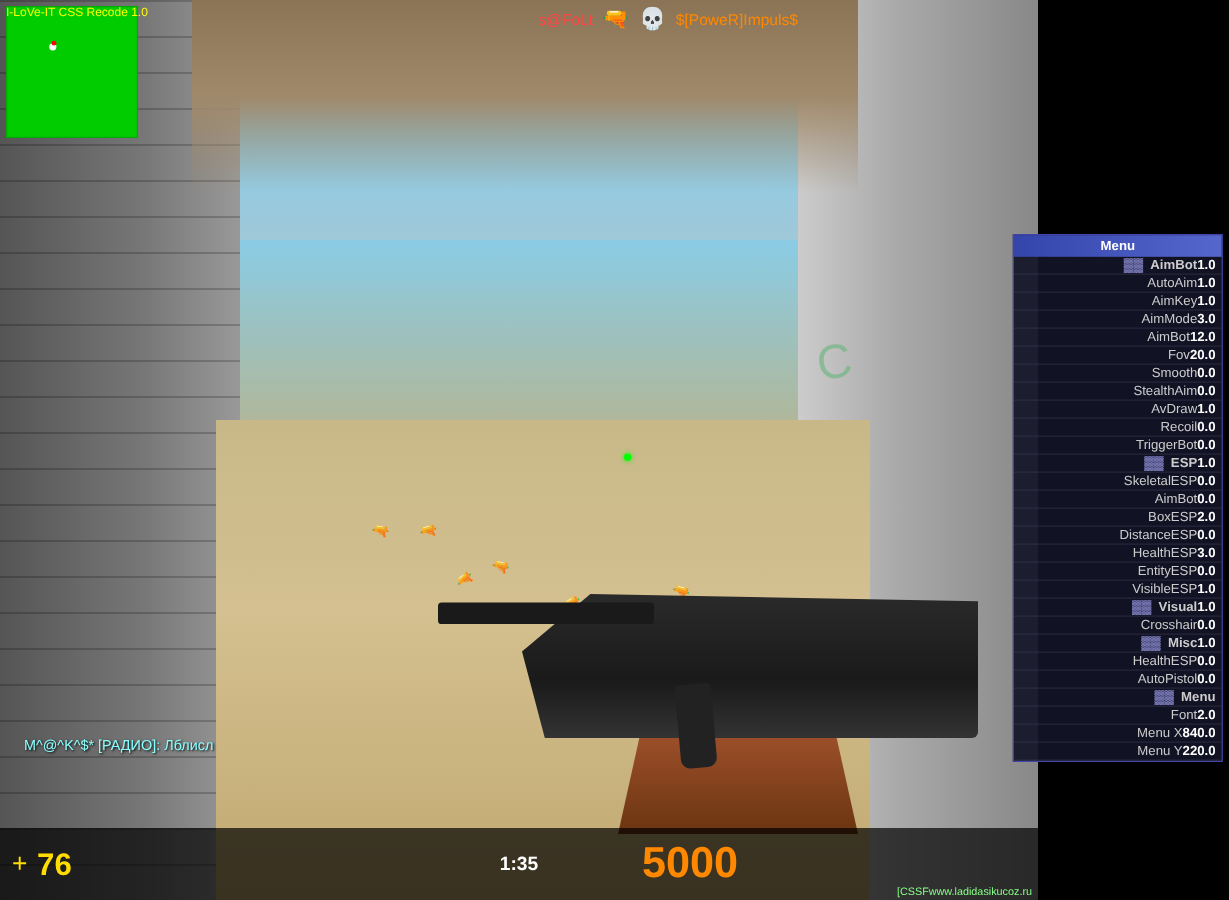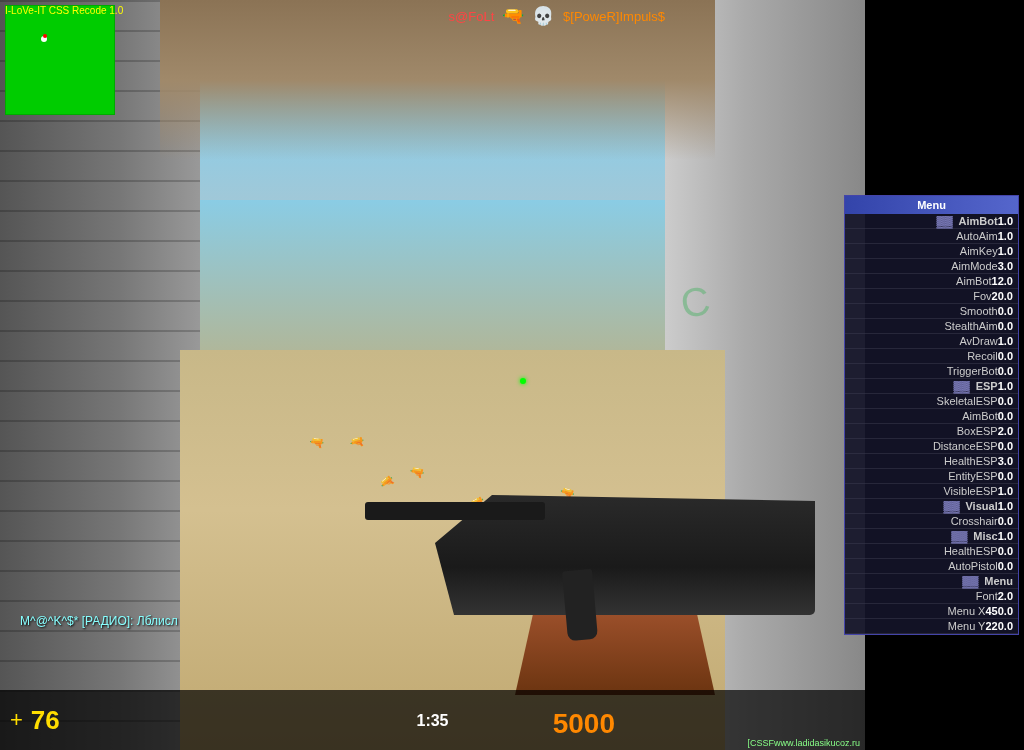--- a/index.html
+++ b/index.html
@@ -244,21 +244,21 @@
     #ammo-section {
       position: absolute;
       right: 250px;
       bottom: 10px;
       display: flex;
       align-items: baseline;
       gap: 4px;
     }
     .ammo-current {
       color: #FF8800;
-      font-size: 28px;
+      font-size: 36px;
       font-family: Arial, sans-serif;
       font-weight: bold;
     }
 
     
     #timer-section {
       position: absolute;
       bottom: 20px;
       left: 50%;
       transform: translateX(-50%);
@@ -596,20 +596,20 @@
       <div class="menu-row section-header">
         <span><span class="bullet">▓▓ </span><span class="label">Menu</span></span>
         <span class="value"></span>
       </div>
       <div class="menu-row">
         <span><span class="label">Font</span></span>
         <span class="value">2.0</span>
       </div>
       <div class="menu-row">
         <span><span class="label">Menu X</span></span>
-        <span class="value">450.0</span>
+        <span class="value">840.0</span>
       </div>
       <div class="menu-row">
         <span><span class="label">Menu Y</span></span>
         <span class="value">220.0</span>
       </div>
     </div>
 </div>
 
 </body></html>

